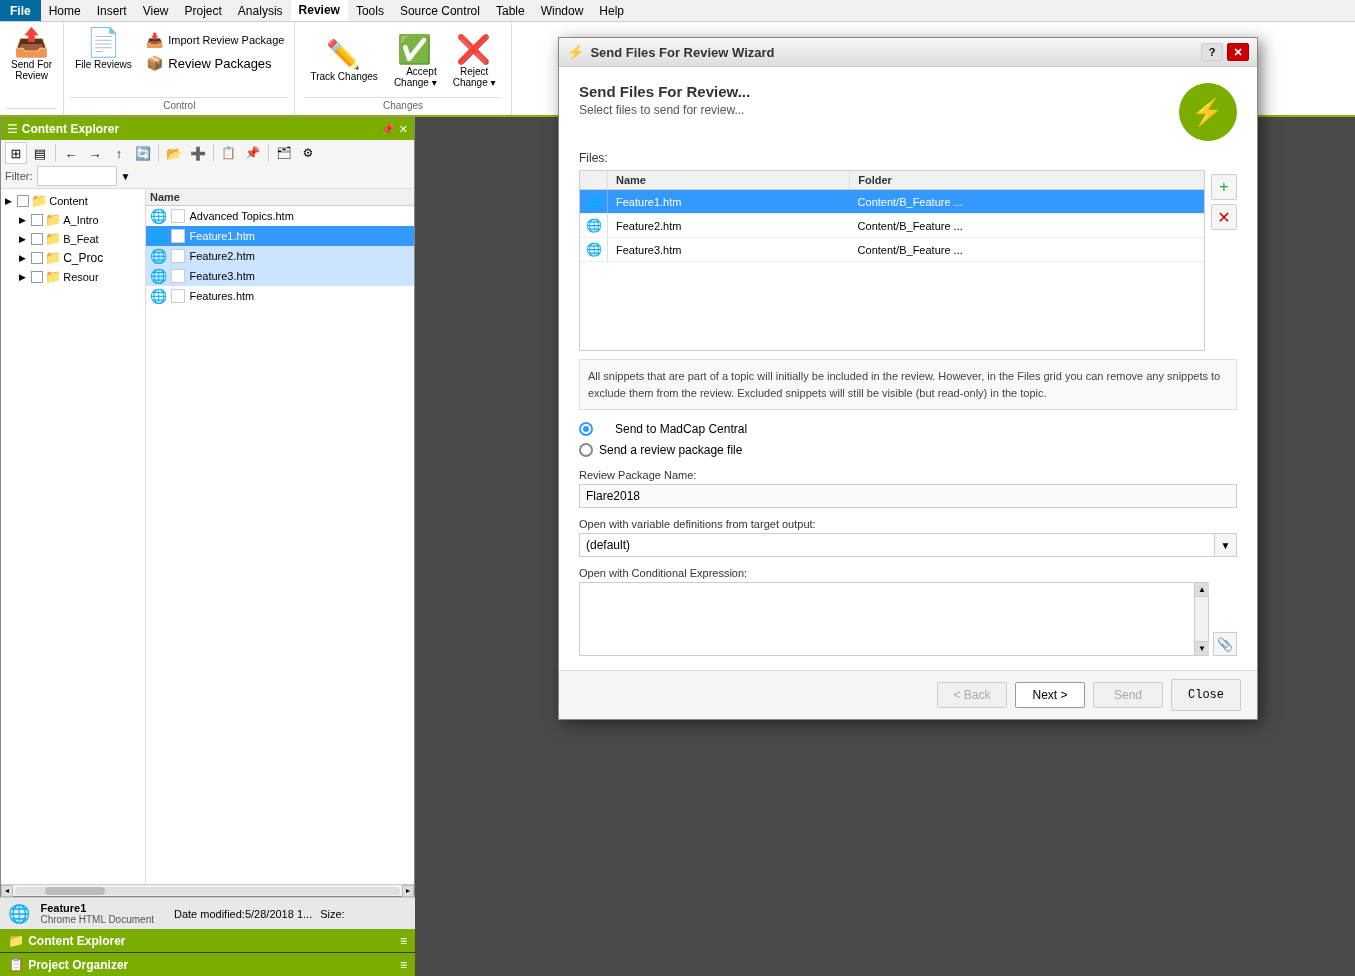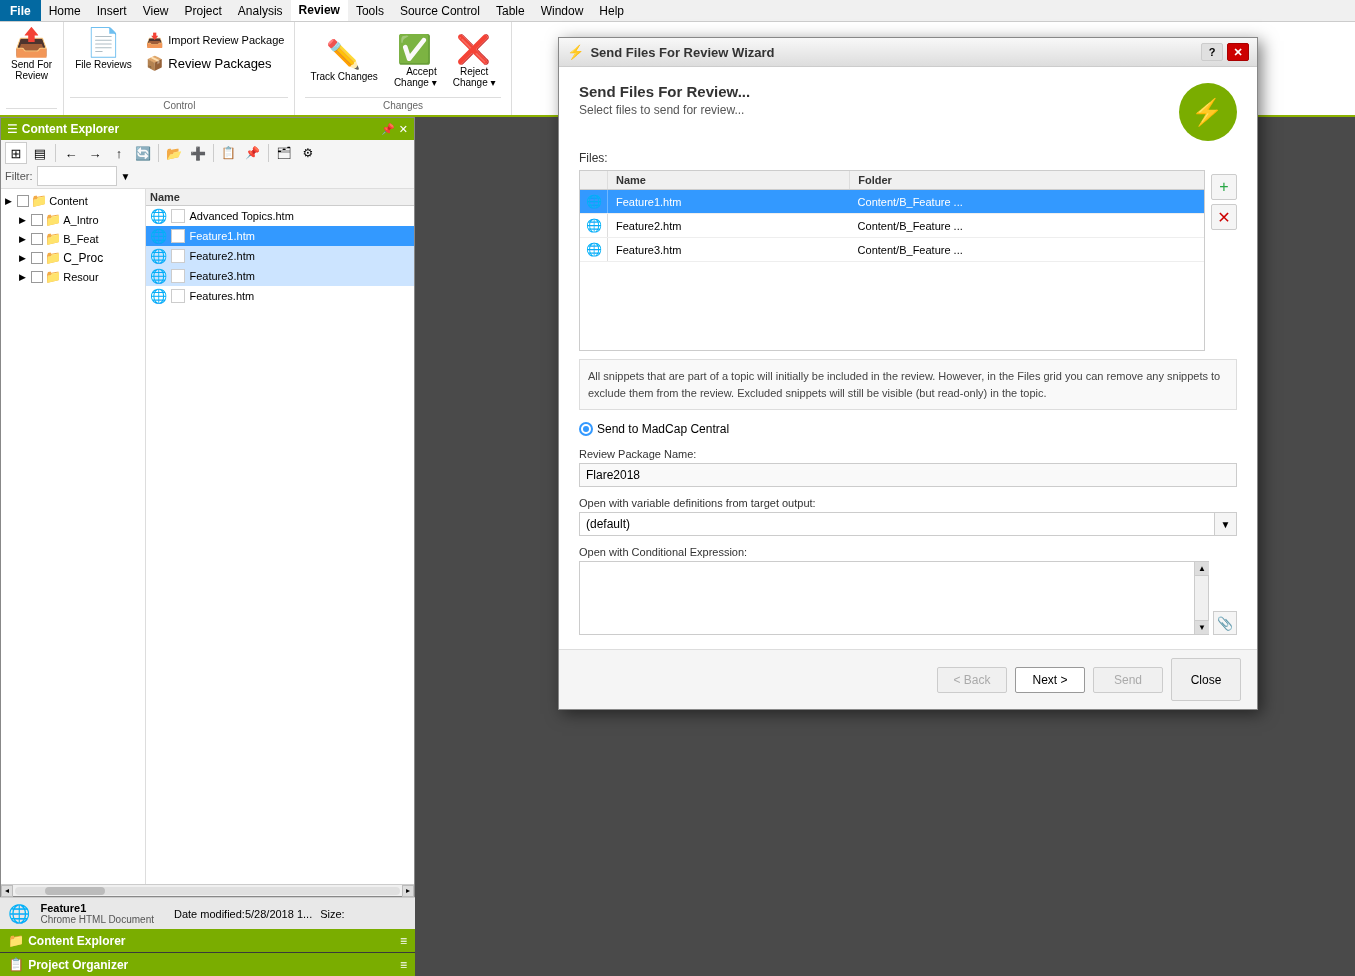--- a/index.html
+++ b/index.html
@@ -283,25 +283,29 @@
 
       <div style="display: flex; flex-direction: column; gap: 4px; padding-top: 4px;">
         <div style="width: 26px; height: 26px; border: 1px solid #ccc; background: #f5f5f5; cursor: pointer; display: flex; align-items: center; justify-content: center; font-size: 16px; color: #28a745; border-radius: 2px;">+</div>
         <div style="width: 26px; height: 26px; border: 1px solid #ccc; background: #f5f5f5; cursor: pointer; display: flex; align-items: center; justify-content: center; font-size: 16px; color: #cc0000; border-radius: 2px;">✕</div>
       </div>
     </div>
 
     <div style="font-size: 11px; color: #444; line-height: 1.5; margin-bottom: 12px; background: #f9f9f9; padding: 8px; border: 1px solid #ddd;">All snippets that are part of a topic will initially be included in the review. However, in the Files grid you can remove any snippets to exclude them from the review. Excluded snippets will still be visible (but read-only) in the topic.</div>
 
     <div style="display: flex; flex-direction: column; gap: 7px; margin-bottom: 12px;">
-      <div style="display: flex; align-items: center; gap: 4px; cursor: pointer;">
+      <div style="display: flex; align-items: center; gap: 22px; cursor: pointer;">
         <div style="width: 14px; height: 14px; border-radius: 50%; border: 2px solid #3399ff; display: flex; align-items: center; justify-content: center;">
           <div style="width: 6px; height: 6px; border-radius: 50%; background: #3399ff;"></div>
         </div>
         <span style="font-size: 12px;">Send to MadCap Central</span>
+      </div>
+      <div style="display: flex; align-items: center; gap: 6px; cursor: pointer;">
+        <div style="width: 14px; height: 14px; border-radius: 50%; border: 2px solid #888; display: flex; align-items: center; justify-content: center;"></div>
+        <span style="font-size: 12px;">Send a review package file</span>
       </div>
     </div>
 
     <div style="margin-bottom: 10px;">
       <div style="font-size: 11px; color: #333; margin-bottom: 3px;">Review Package Name:</div>
       <input type="text" style="width: 100%; border: 1px solid rgb(204, 204, 204); height: 24px; padding: 0px 6px; font-size: 12px; background: rgb(249, 249, 249);" value="Flare2018">
     </div>
 
     <div style="margin-bottom: 10px;">
       <div style="font-size: 11px; color: #333; margin-bottom: 3px;">Open with variable definitions from target output:</div>
@@ -327,15 +331,15 @@
         </div>
         <div style="width: 24px; height: 24px; border: 1px solid #ccc; background: #f5f5f5; cursor: pointer; display: flex; align-items: center; justify-content: center; font-size: 13px; align-self: flex-end;">📎</div>
       </div>
     </div>
   </div>
 
   <div style="border-top: 1px solid #ddd; padding: 8px 16px; display: flex; align-items: center; justify-content: flex-end; gap: 8px; background: #f5f5f5;">
     <button style="height: 26px; min-width: 70px; padding: 0 12px; border: 1px solid #ccc; background: #f0f0f0; cursor: pointer; font-size: 12px; border-radius: 2px; color: #aaa;">&lt; Back</button>
     <button style="height: 26px; min-width: 70px; padding: 0 12px; border: 1px solid #999; background: white; cursor: pointer; font-size: 12px; border-radius: 2px;">Next &gt;</button>
     <button style="height: 26px; min-width: 70px; padding: 0 12px; border: 1px solid #ccc; background: #f0f0f0; cursor: pointer; font-size: 12px; border-radius: 2px; color: #aaa;">Send</button>
-    <button style="height: 43px; min-width: 70px; padding: 0 12px; border: 1px solid #ccc; background: #f0f0f0; cursor: pointer; font-size: 12px; border-radius: 2px;">Close</button>
+    <button style="height: 32px; min-width: 70px; padding: 0 12px; border: 1px solid #ccc; background: #f0f0f0; cursor: pointer; font-size: 12px; border-radius: 2px; font-family: Liberation Mono, monospace;">Close</button>
   </div>
 </div>
 
 </body></html>

